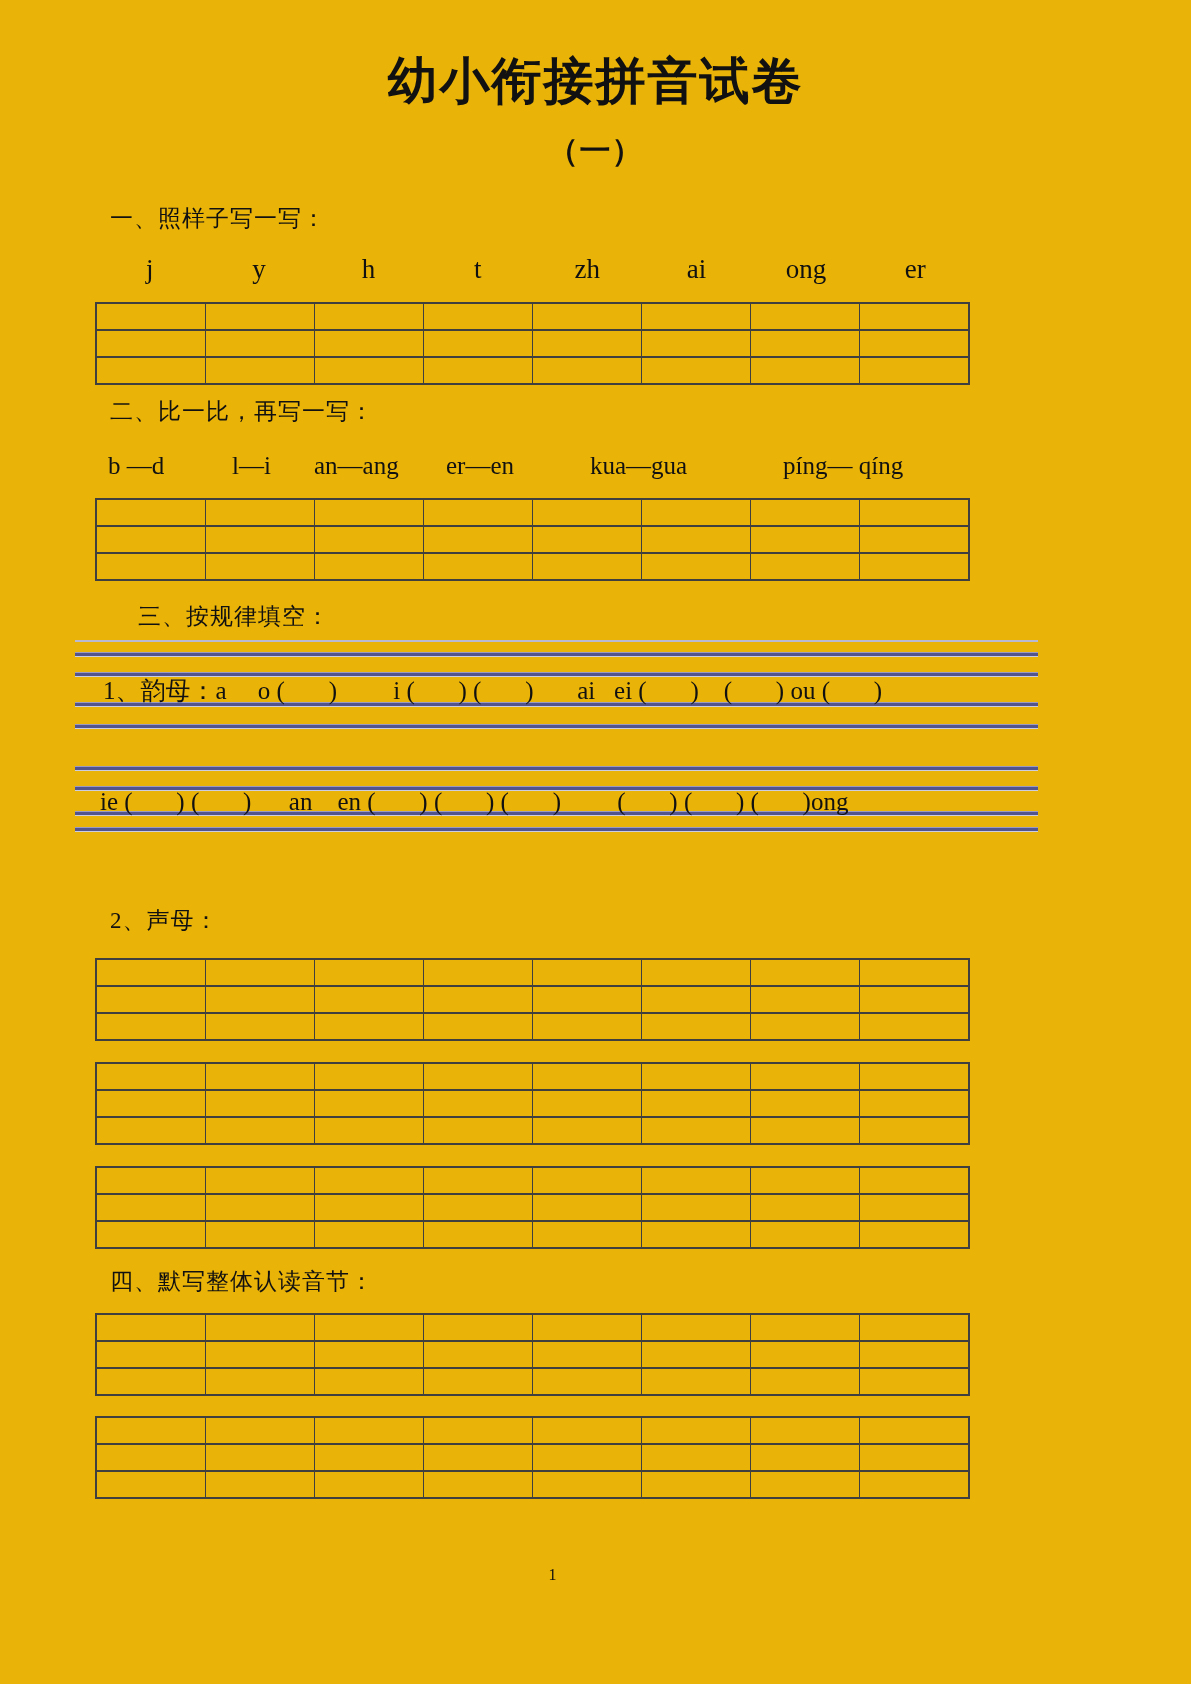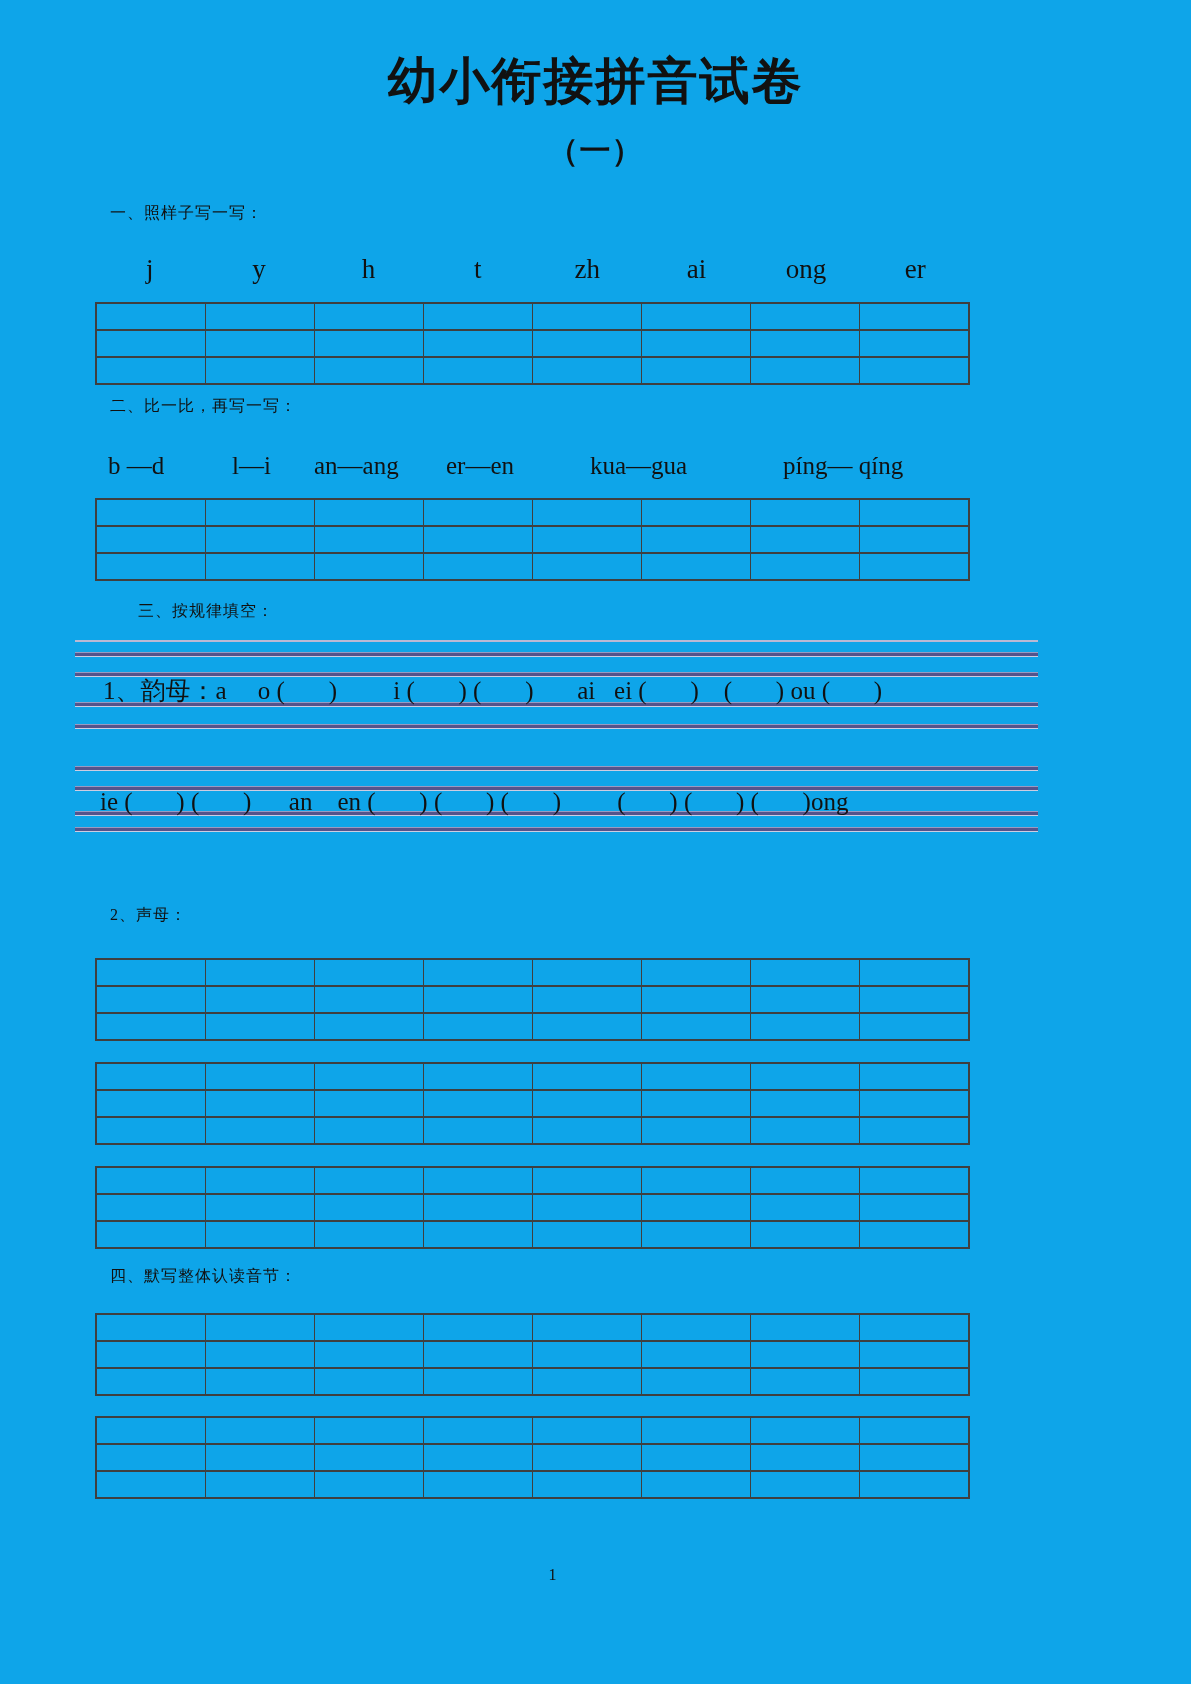--- a/index.html
+++ b/index.html
@@ -1,34 +1,34 @@
 <!DOCTYPE html>
 <html><head>
 <meta charset="utf-8">
 <style>
   html,body{margin:0;padding:0;background:#ffffff;}
   .page{
     position:relative;
     width:1191px;height:1684px;
-    background:#0ea5e9;
+    background:#eab308;
     color:#111111;
     font-family:"Liberation Serif","DejaVu Serif",serif;
     overflow:hidden;
   }
   .doc-title{
     position:absolute;top:48px;left:0;width:100%;
     text-align:center;font-size:50px;font-weight:700;letter-spacing:2px;
   }
   .doc-subtitle{
     position:absolute;top:130px;left:0;width:100%;
     text-align:center;font-size:31px;font-weight:700;letter-spacing:1px;
   }
   .sec-heading{
     position:absolute;left:110px;
-    font-size:16px;letter-spacing:1px;white-space:pre;
+    font-size:23px;letter-spacing:1px;white-space:pre;
   }
   .letters-row{
     position:absolute;left:95px;top:254px;width:875px;
     display:flex;
   }
   .letters-row span{
     flex:1;text-align:center;font-size:27px;
   }
   .ptable{
     position:absolute;left:95px;width:875px;

